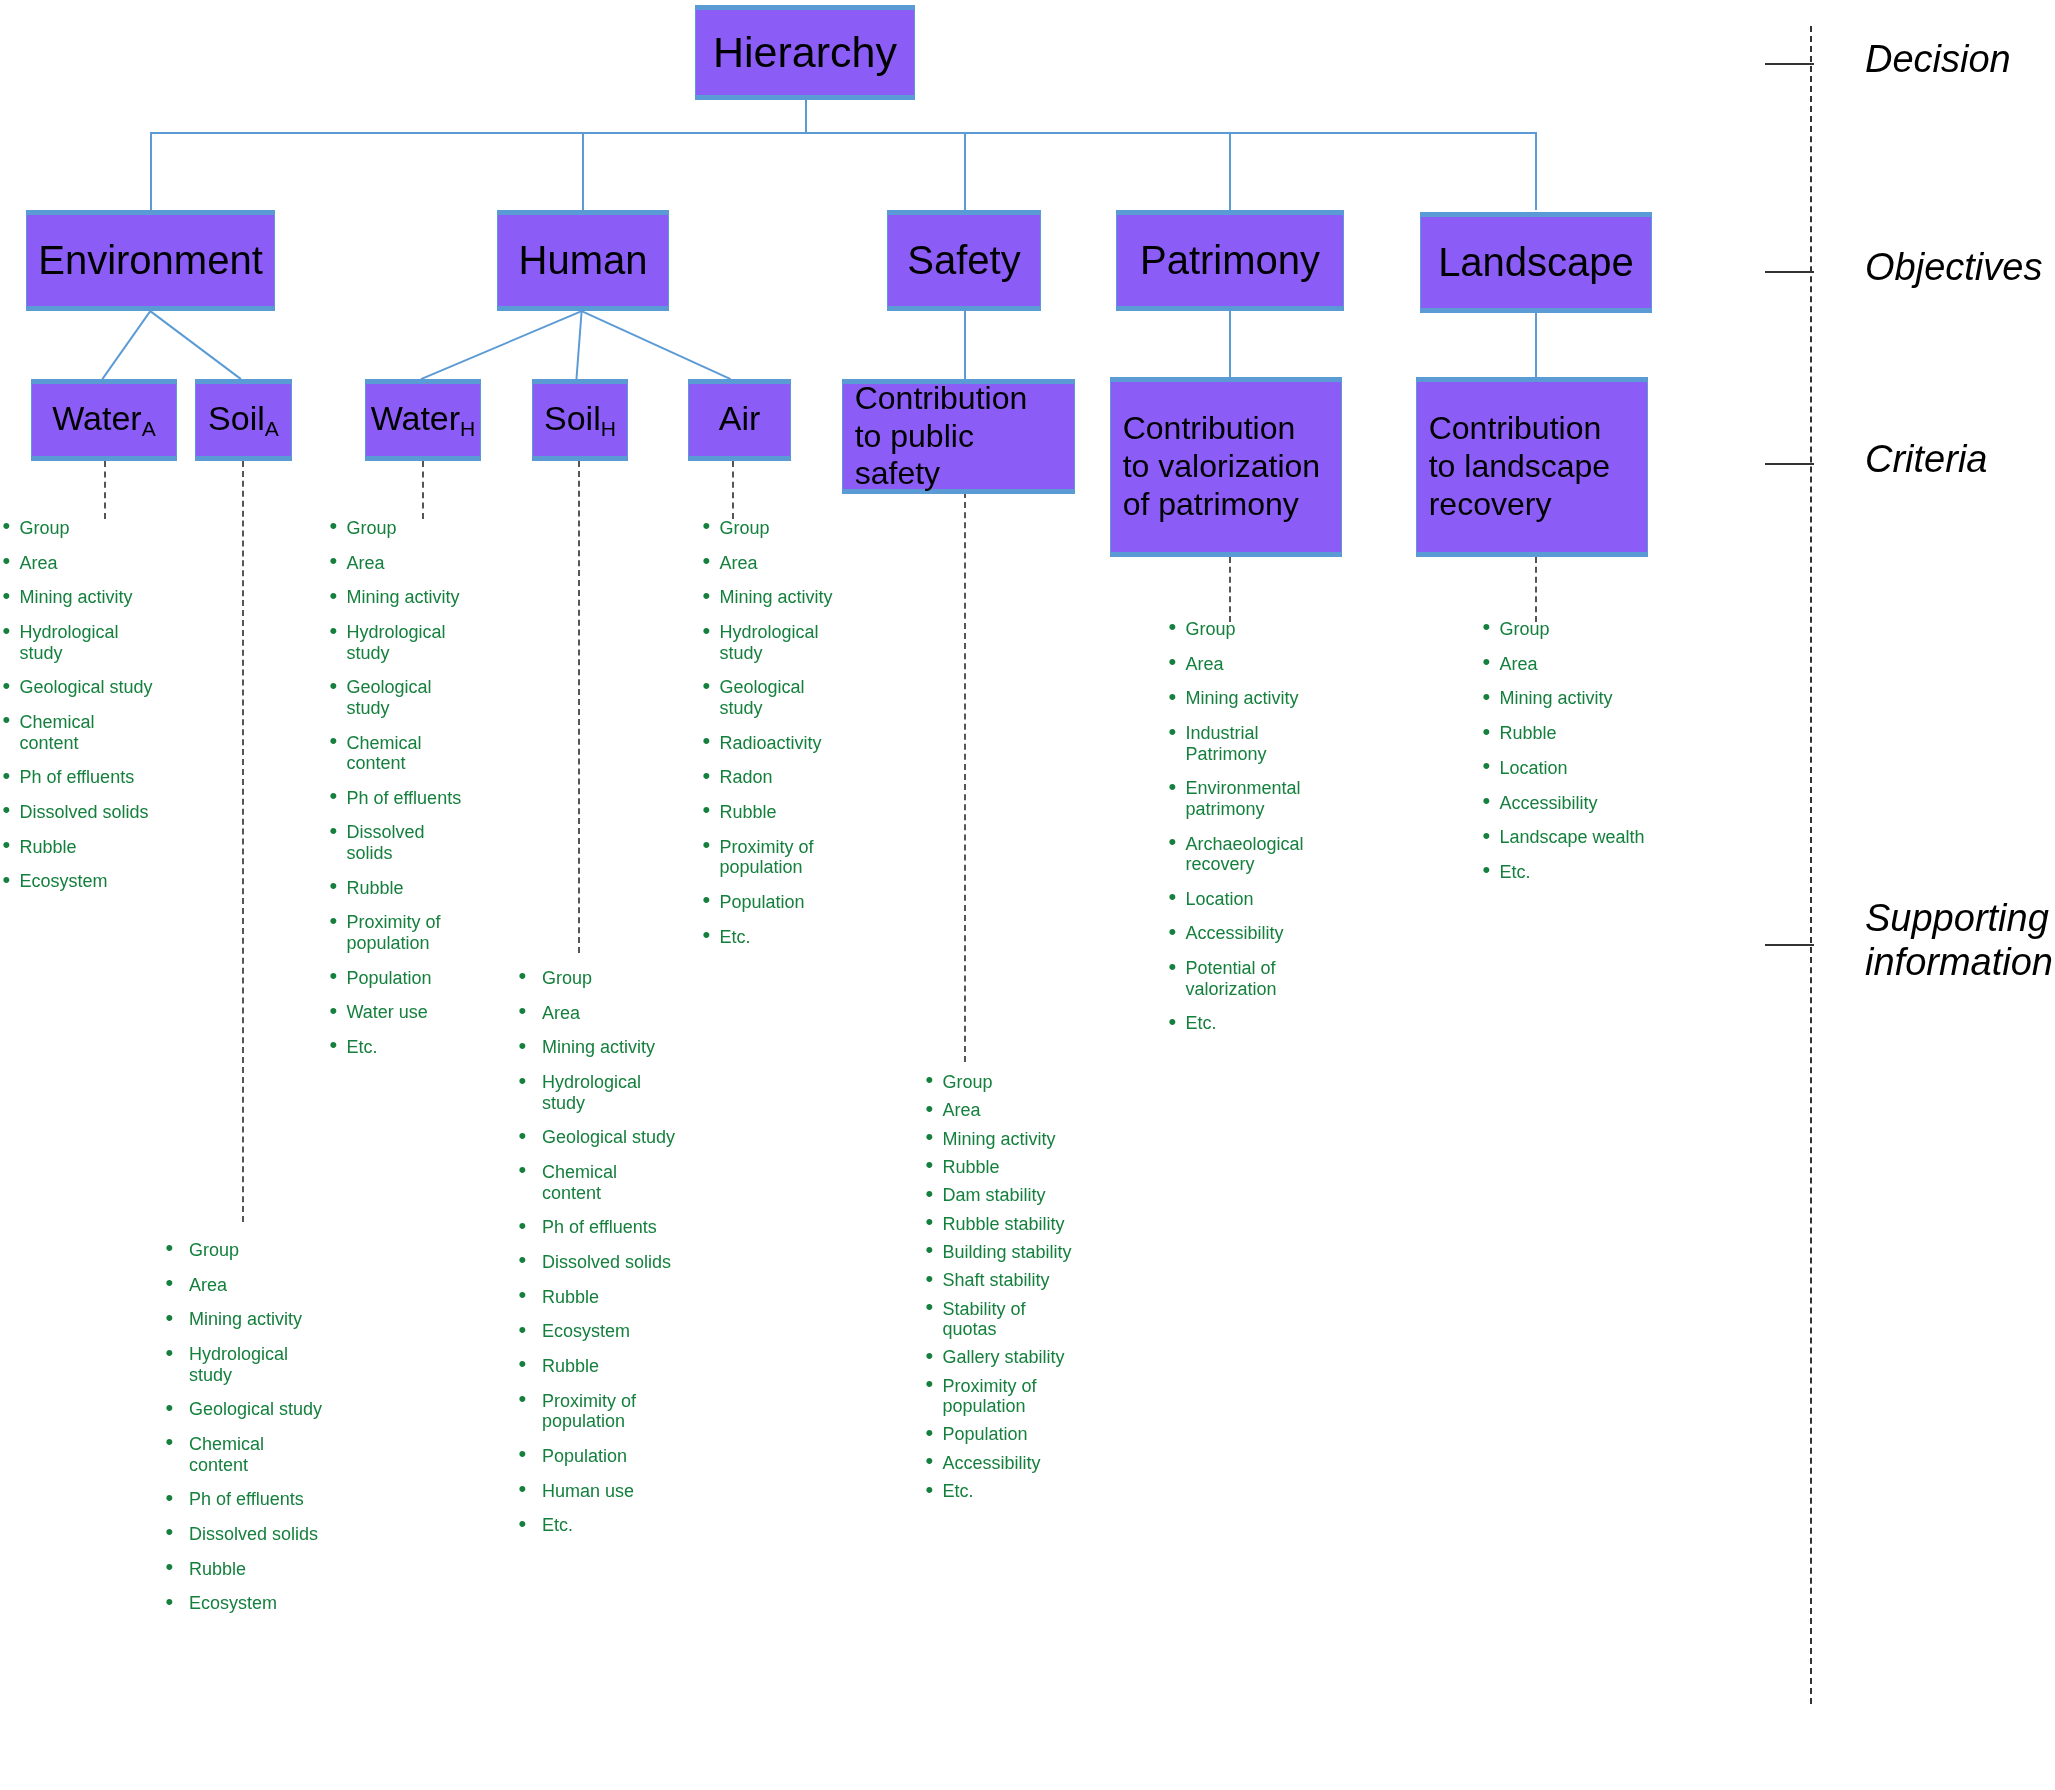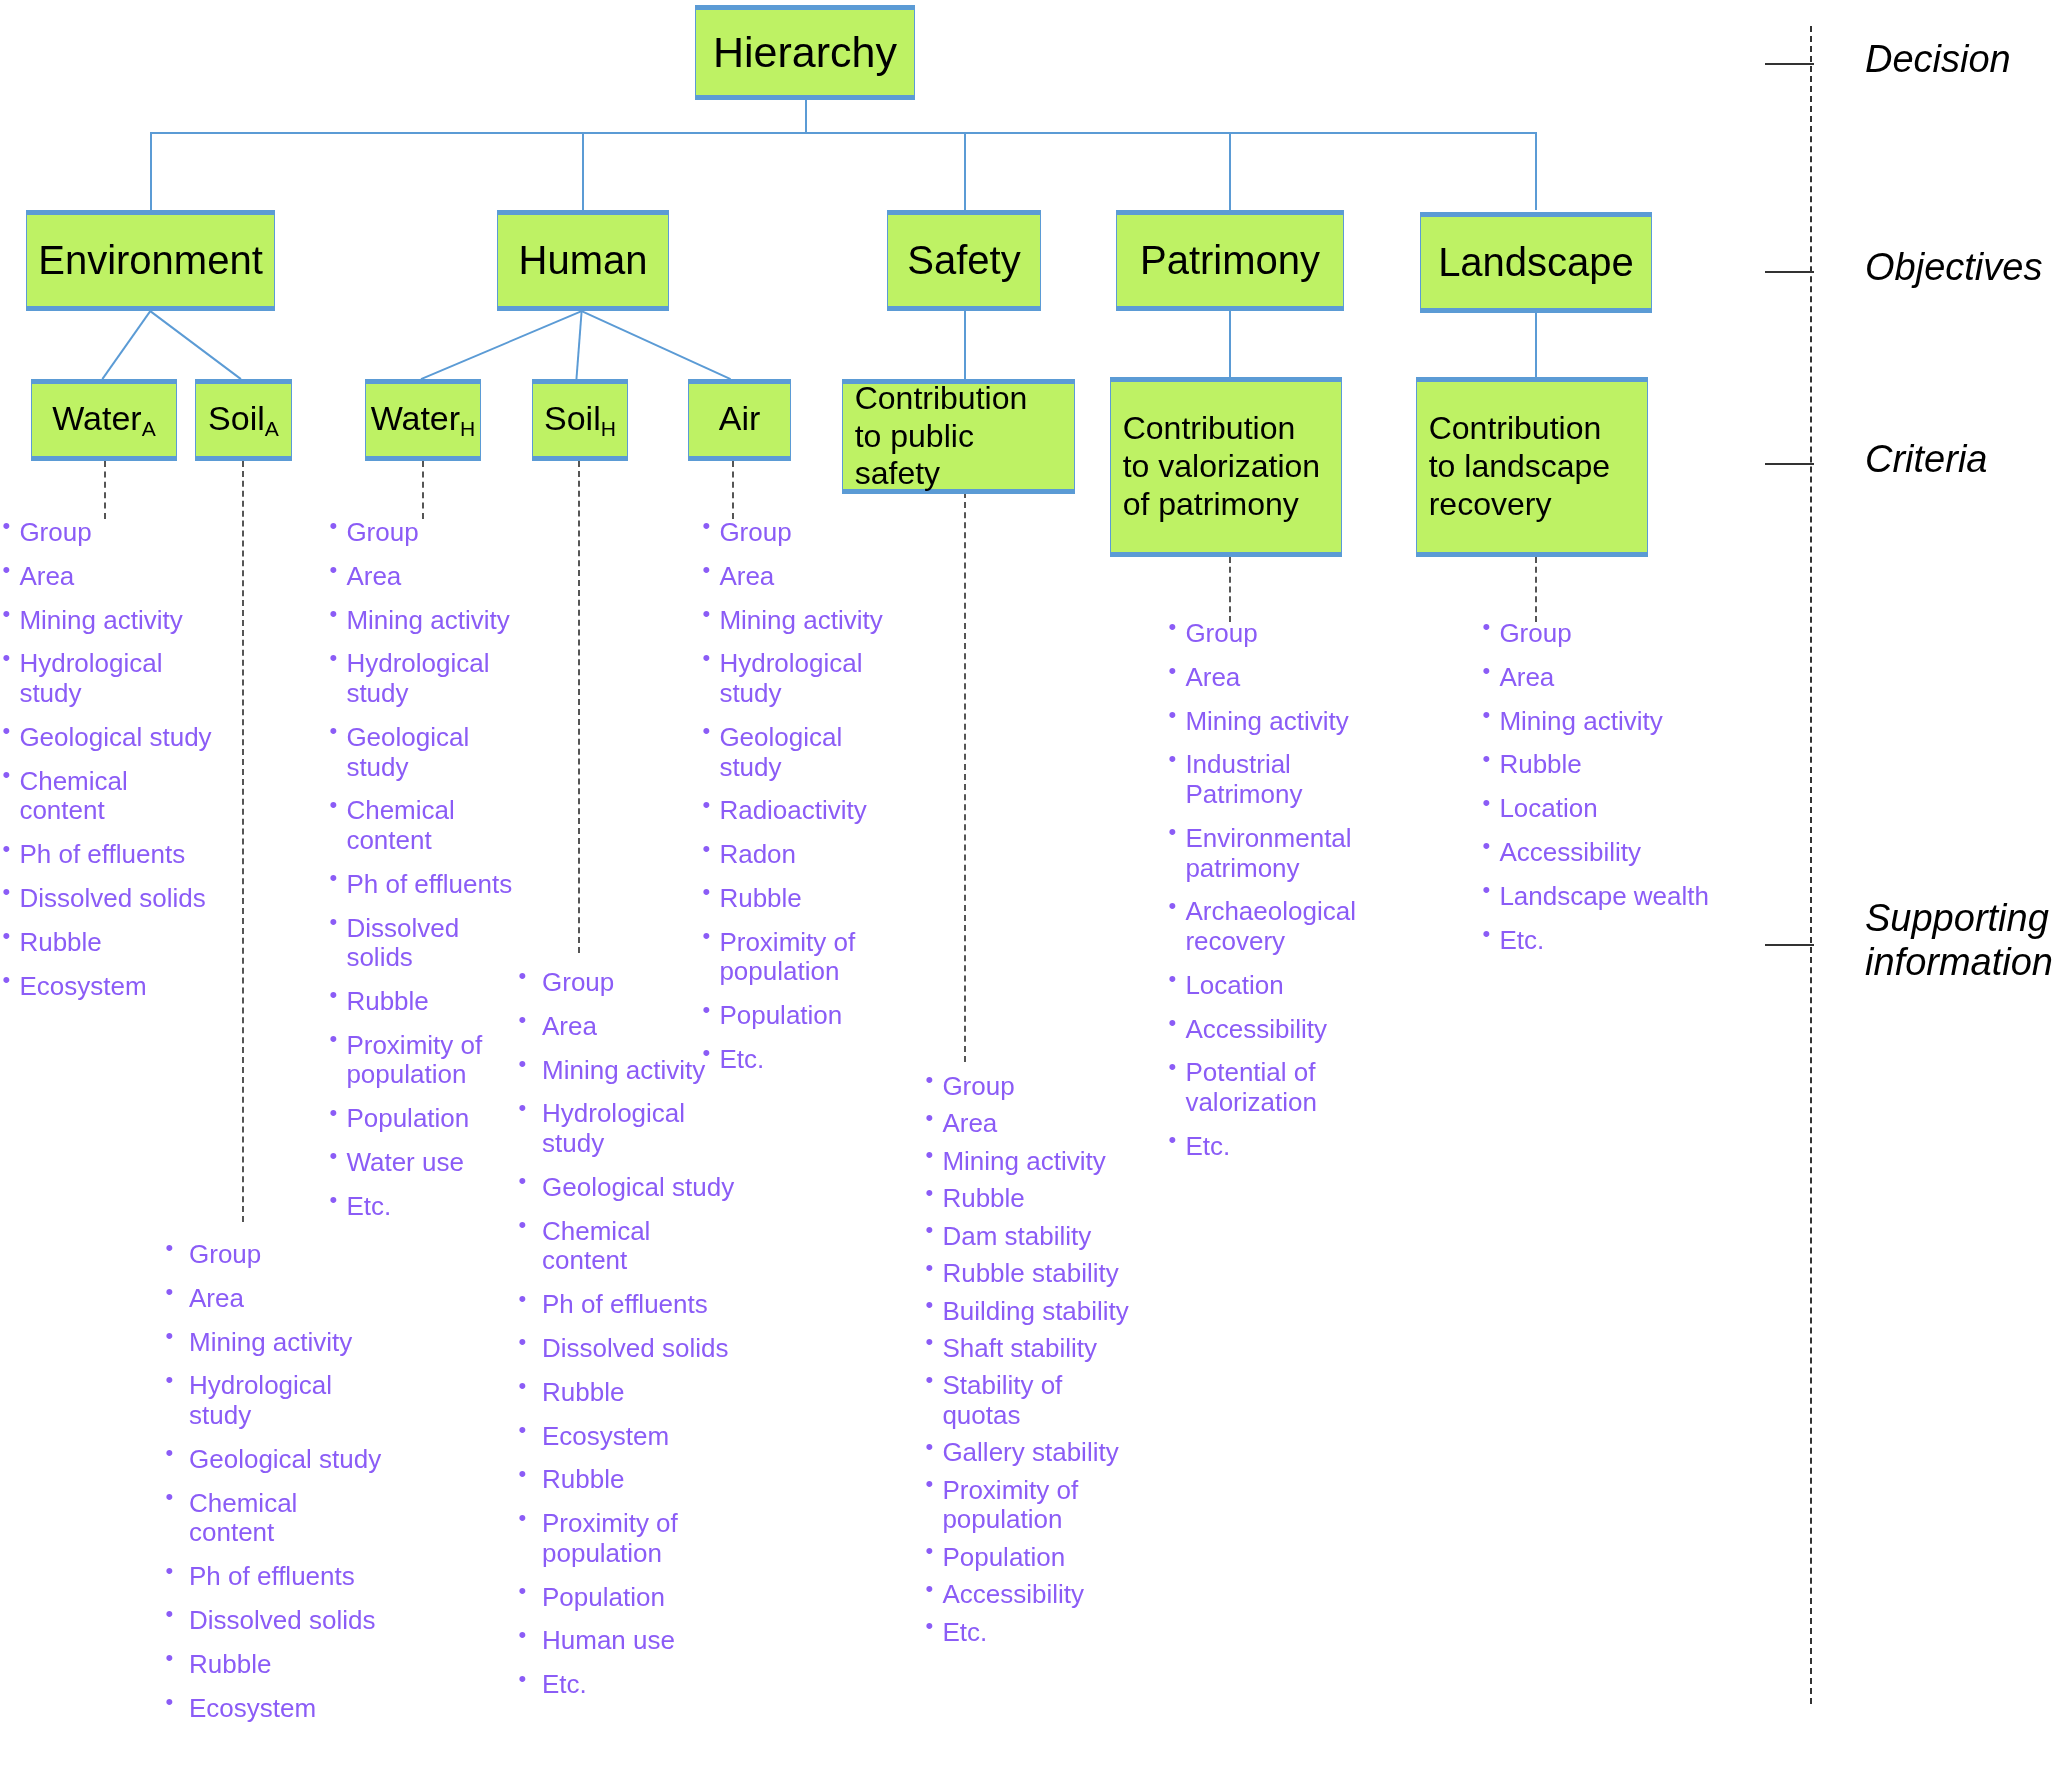--- a/index.html
+++ b/index.html
@@ -14,21 +14,21 @@
     position: relative;
     width: 2056px;
     height: 1790px;
     background: #ffffff;
     overflow: hidden;
   }
   
   .node {
     position: absolute;
     box-sizing: border-box;
-    background: #bef264;
+    background: #8b5cf6;
     border: 1.9px solid #5b9bd5;
     display: flex;
     align-items: center;
     justify-content: center;
     text-align: center;
     color: #000000;
     font-family: "Liberation Sans", sans-serif;
     line-height: 1.18;
     z-index: 5;
   }
@@ -61,23 +61,23 @@
   .dashed-v {
     position: absolute;
     width: 0;
     border-left: 2.6px dashed #555555;
     z-index: 1;
   }
 
   
   .blist {
     position: absolute;
-    color: #8b5cf6;
+    color: #15803d;
     font-family: "Liberation Sans", sans-serif;
-    font-size: 26px;
+    font-size: 18px;
     line-height: 1.14;
     z-index: 4;
   }
   .blist .bi {
     position: relative;
     padding-left: 19.4px;
     margin-bottom: 14.2px;
     white-space: pre-line;
   }
   .blist .bi::before {

